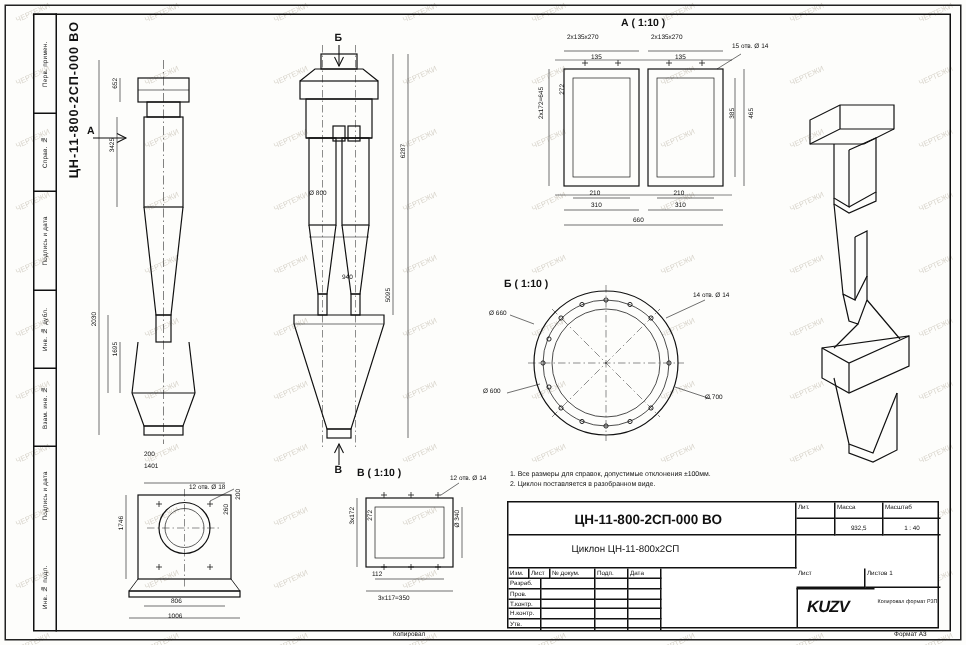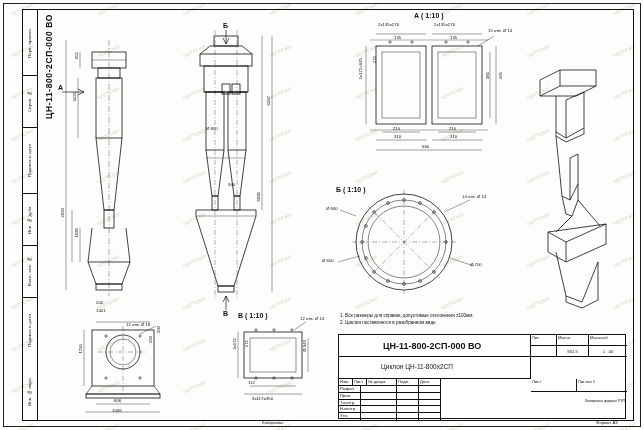--- a/index.html
+++ b/index.html
@@ -498,19 +498,22 @@
 
     <div class="cell" style="left:80px;top:51px;width:22px;height:6.8px;"></div>
     <div class="cell" style="left:80px;top:57.8px;width:22px;height:6.8px;"></div>
     <div class="cell" style="left:80px;top:64.6px;width:22px;height:6.8px;"></div>
     <div class="cell" style="left:80px;top:71.4px;width:22px;height:6.8px;"></div>
     <div class="cell" style="left:80px;top:78.2px;width:22px;height:6.8px;border-bottom:none;"></div>
 
     <div class="cell" style="left:192px;top:44px;width:46px;height:13px;">Лист</div>
     <div class="cell" style="left:238px;top:44px;width:50px;height:13px;border-right:none;">Листов 1</div>
 
+    <div class="logo-box">
+      <div class="logo-text">KUZV</div>
+    </div>
     <div class="tb-small" style="left:246px; top:64px; font-size:3.6px;">Копировал  формат Р3П</div>
   </div>
 
   <div class="lbl-s" style="left:262px; top:420px;">Копировал</div>
   <div class="lbl-s" style="left:596px; top:420px;">Формат А3</div>
 
 </div>
 
 </body></html>

